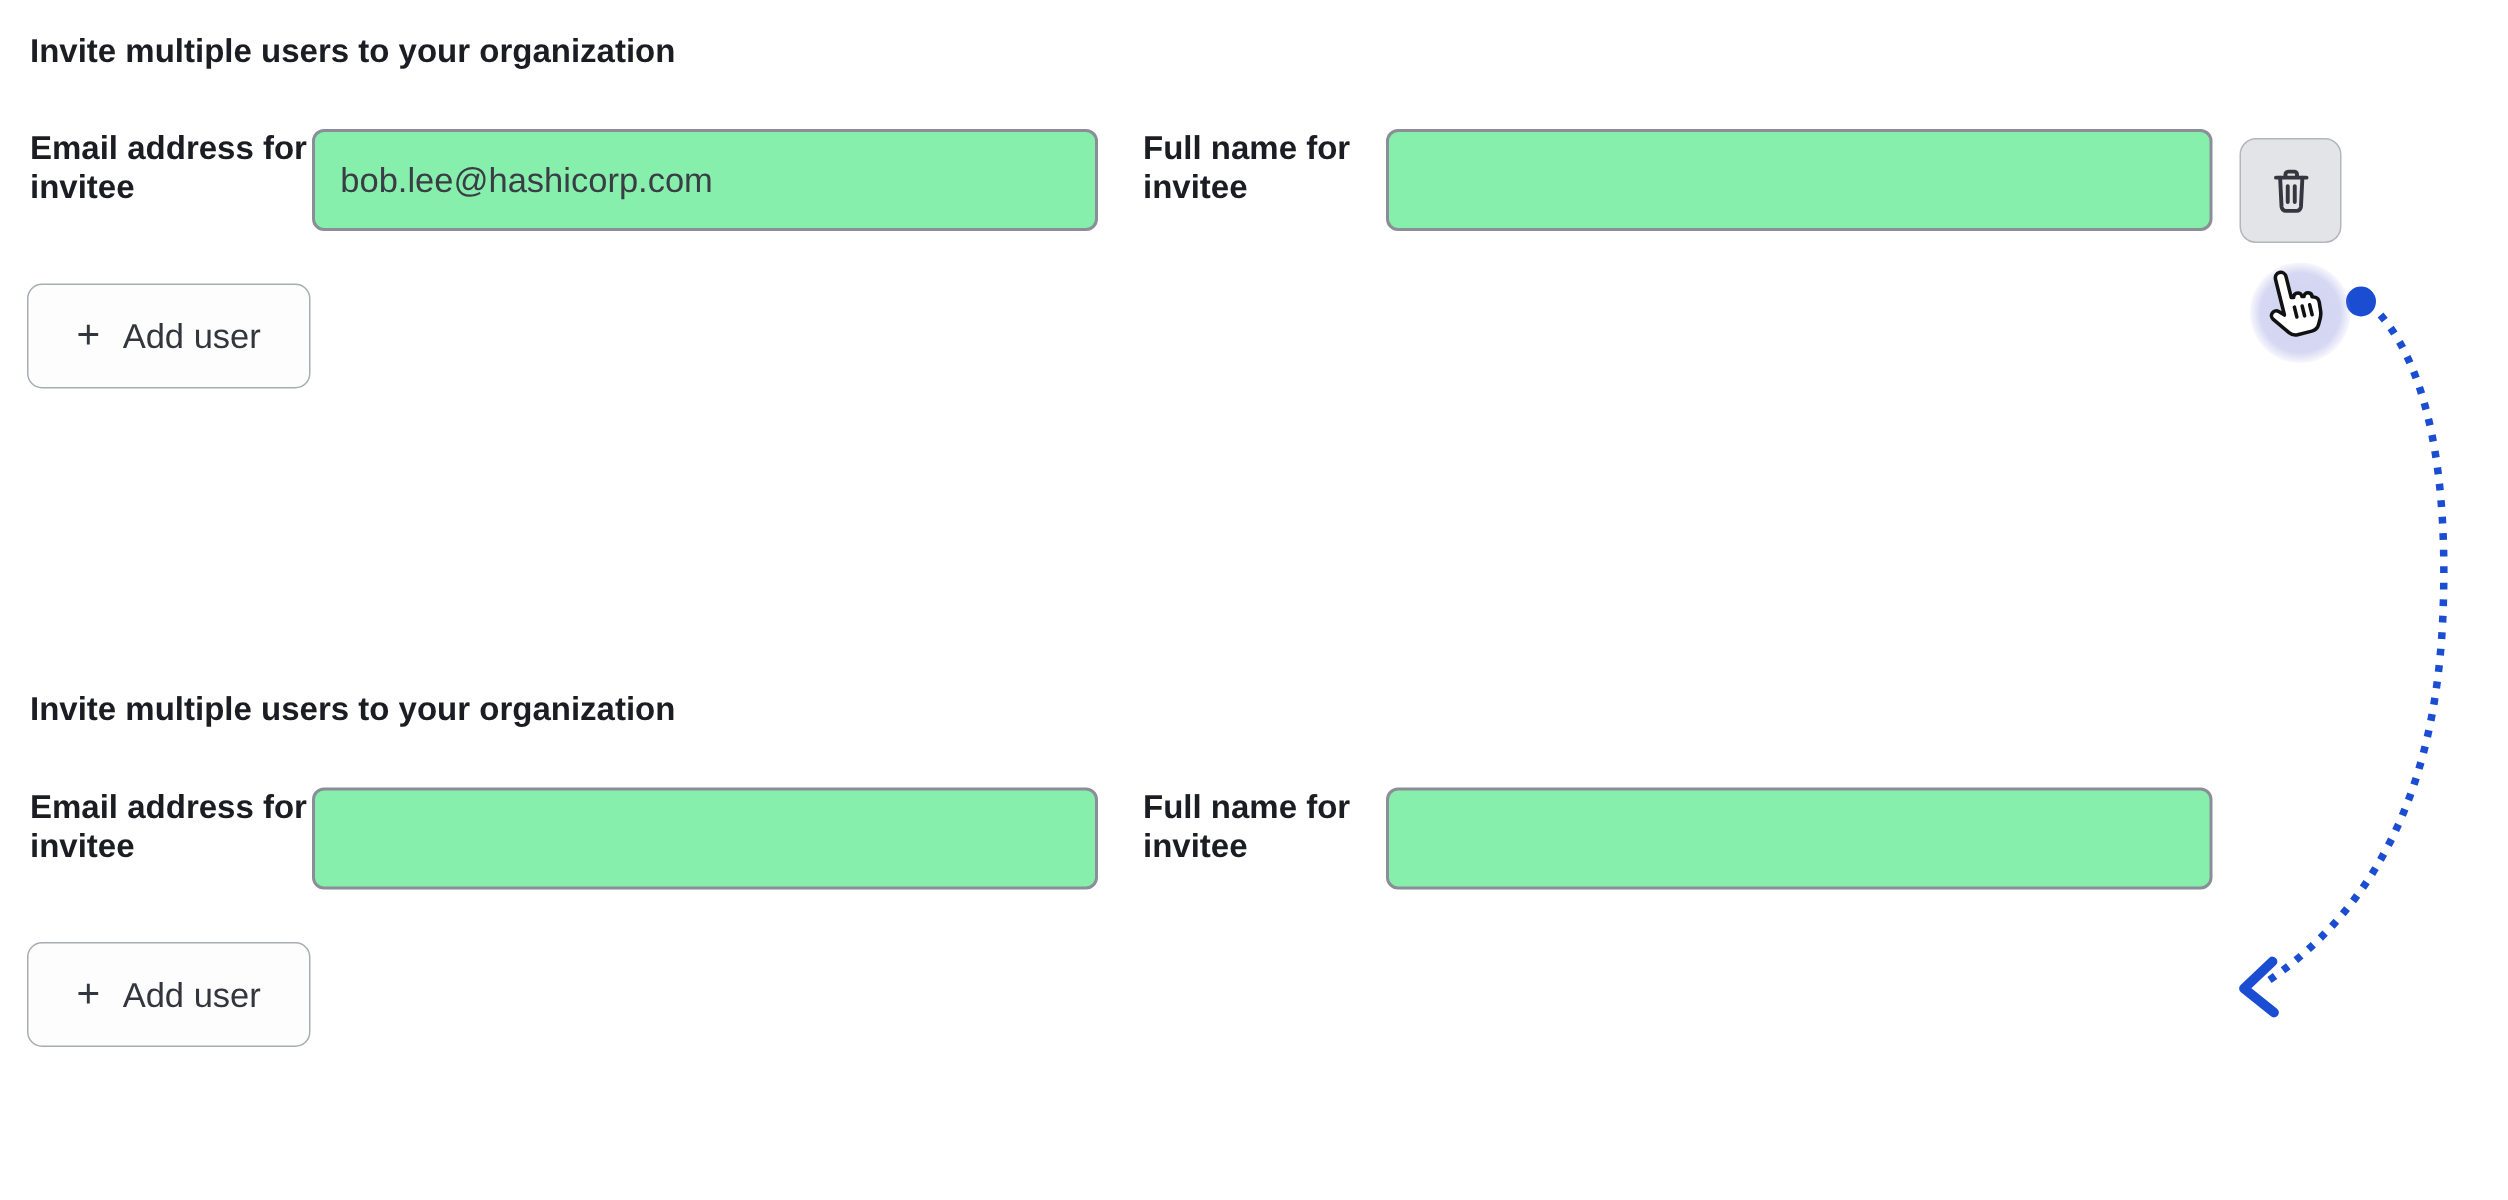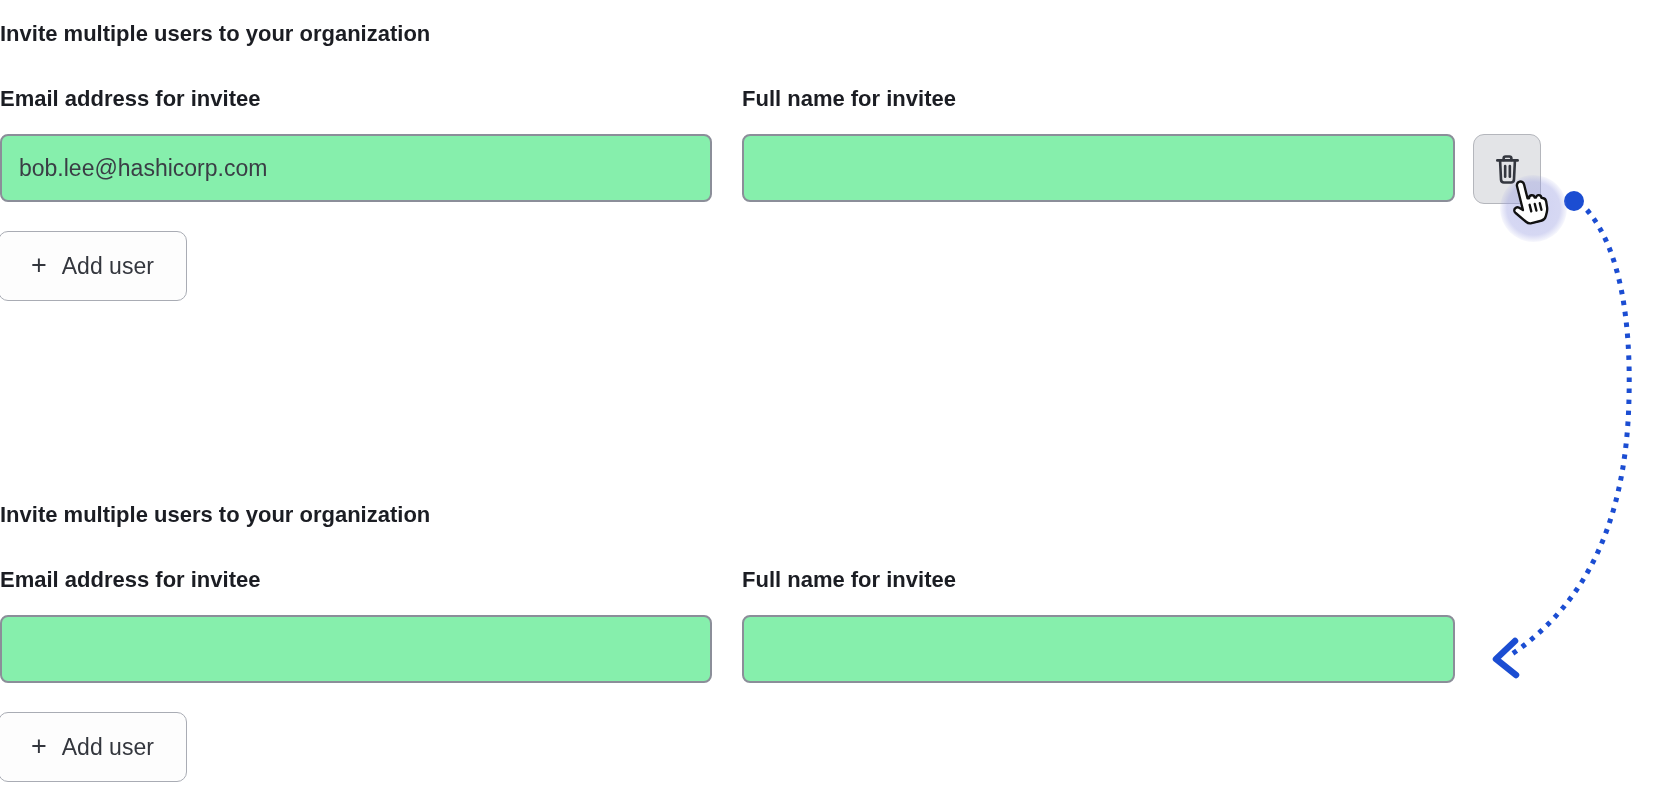--- a/index.html
+++ b/index.html
@@ -2,31 +2,31 @@
 <html><head>
 <meta charset="utf-8">
 <style>
   html, body { margin:0; padding:0; }
   body {
     width:1672px; height:800px; position:relative; overflow:hidden;
     background:#ffffff; color:#1b1d23;
     font-family:"Liberation Sans","DejaVu Sans",sans-serif;
   }
 
-  .section { }
+  .section { padding-left:20px; }
   .sec-top { padding-top:21px; }
   .sec-bottom { margin-top:201px; }
 
   .heading {
     font-size:22px; line-height:26px; font-weight:700; color:#1b1d23;
     margin:0 0 39px 0;
   }
 
   .fields-row { display:flex; align-items:flex-end; }
-  .field { display:flex; flex-direction:column; }
+  .field { display:flex; flex-direction:row; }
   .field-email { width:712px; margin-right:18px; }
   .field-name  { width:713px;margin-left:12px; }
   .field-label {
     font-size:22px; line-height:26px; font-weight:700; color:#1b1d23;
     margin-bottom:22px;
   }
   .text-input {
     width:100%; height:68px; box-sizing:border-box;
     border:2px solid #8b8e99; border-radius:8px; background:#86efac;
     padding:0 17px; outline:none;

